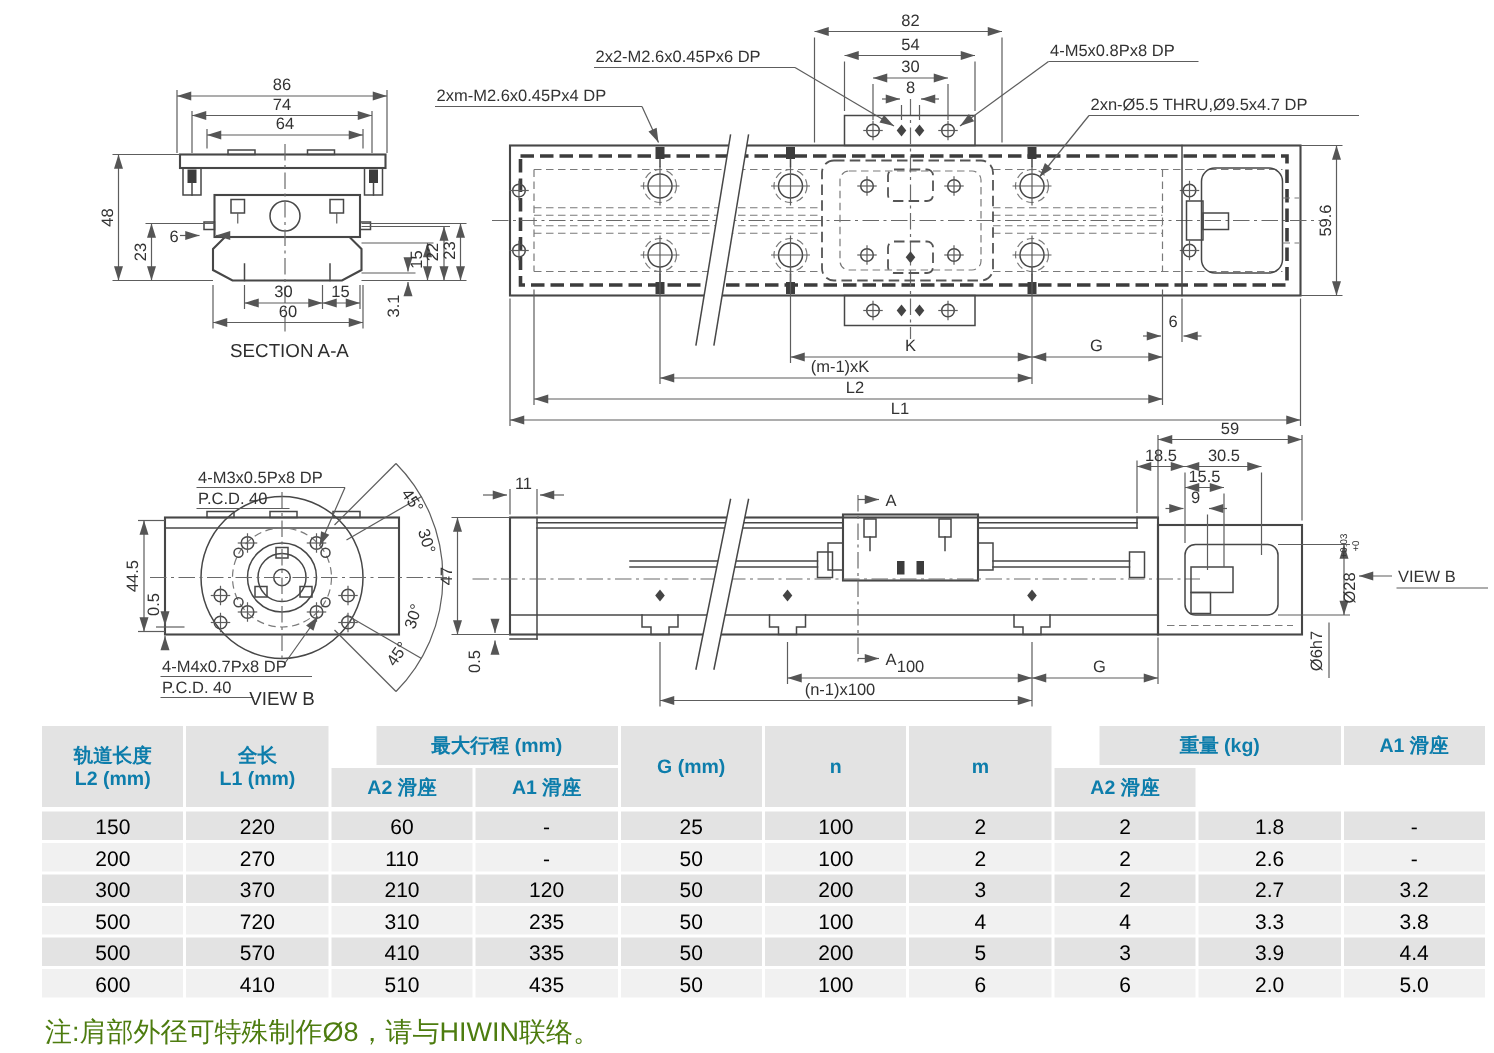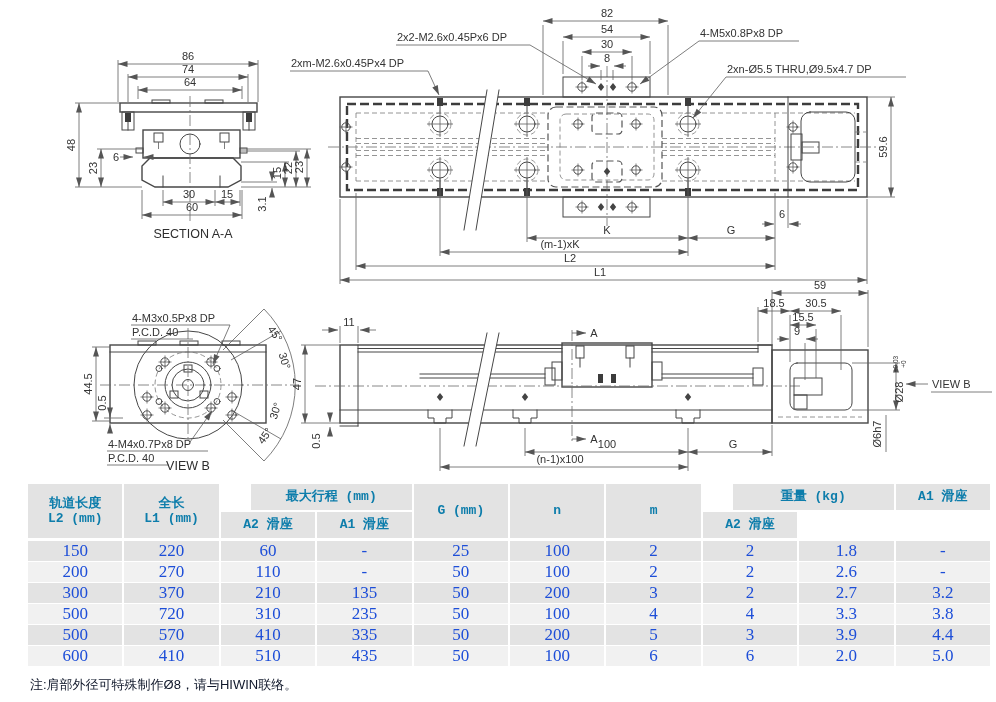--- a/index.html
+++ b/index.html
@@ -14,30 +14,30 @@
   .dashT{stroke:#7a7a7a;stroke-width:.8;fill:none;stroke-dasharray:5 3;}
   .cl  {stroke:#6a6a6a;stroke-width:.8;fill:none;stroke-dasharray:11 3 2 3;}
   .dim {stroke:#5d5d5d;stroke-width:.8;fill:none;}
   text.d {font-family:"Liberation Sans",sans-serif;font-size:11px;fill:#333;text-anchor:middle;}
   text.lb{font-family:"Liberation Sans",sans-serif;font-size:11px;fill:#333;text-anchor:start;}
   text.tt{font-family:"Liberation Sans",sans-serif;font-size:12.5px;fill:#2e2e2e;text-anchor:middle;}
   text.sm{font-family:"Liberation Sans",sans-serif;font-size:6.5px;fill:#333;text-anchor:middle;}
   .wht{fill:#fff;stroke:none;}
   
   .spec-table{position:absolute;left:28px;top:484px;width:962px;}
-  .thead{display:grid;grid-template-columns:repeat(10,1fr);grid-template-rows:26px 26px;gap:2px;margin-bottom:3px;font-family:Liberation Mono, monospace;}
+  .thead{display:grid;grid-template-columns:repeat(10,1fr);grid-template-rows:26px 26px;gap:2px;margin-bottom:3px;}
   .hc{background:var(--rowdark);color:var(--accent);font-weight:bold;font-size:13px;
       display:flex;flex-direction:column;align-items:center;justify-content:center;line-height:1.18;}
   .rs2{grid-row:span 2;} .cs2{grid-column:span 2;margin-left:30px;}
   .tbody .trow{display:grid;grid-template-columns:repeat(10,1fr);gap:2px;margin-bottom:2px;height:19px;}
   .tbody .trow .tcell{display:flex;align-items:center;justify-content:center;
-      font-size:17px;color:#1d4ed8;font-family:Liberation Serif, serif;}
+      font-size:14px;color:#000000;}
   .tbody .trow:nth-child(odd) .tcell{background:var(--rowdark);}
   .tbody .trow:nth-child(even) .tcell{background:var(--rowlight);}
-  .note{position:absolute;left:30px;top:676px;font-size:13px;color:#0f172a;}
+  .note{position:absolute;left:30px;top:676px;font-size:18px;color:#4d7c0f;}
 </style>
 </head>
 <body>
 
 <div class="page">
 
 <svg width="996" height="478" viewBox="0 0 996 478">
 <defs>
   <marker id="ar" markerWidth="11" markerHeight="8" refX="10" refY="4" orient="auto-start-reverse" markerUnits="userSpaceOnUse">
     <path d="M0.5,1 L10,4 L0.5,7 Z" fill="#555"></path>
@@ -529,21 +529,21 @@
           <div class="tcell">100</div>
           <div class="tcell">2</div>
           <div class="tcell">2</div>
           <div class="tcell">2.6</div>
           <div class="tcell">-</div>
         </div>
         <div class="trow">
           <div class="tcell">300</div>
           <div class="tcell">370</div>
           <div class="tcell">210</div>
-          <div class="tcell">135</div>
+          <div class="tcell">120</div>
           <div class="tcell">50</div>
           <div class="tcell">200</div>
           <div class="tcell">3</div>
           <div class="tcell">2</div>
           <div class="tcell">2.7</div>
           <div class="tcell">3.2</div>
         </div>
         <div class="trow">
           <div class="tcell">500</div>
           <div class="tcell">720</div>

